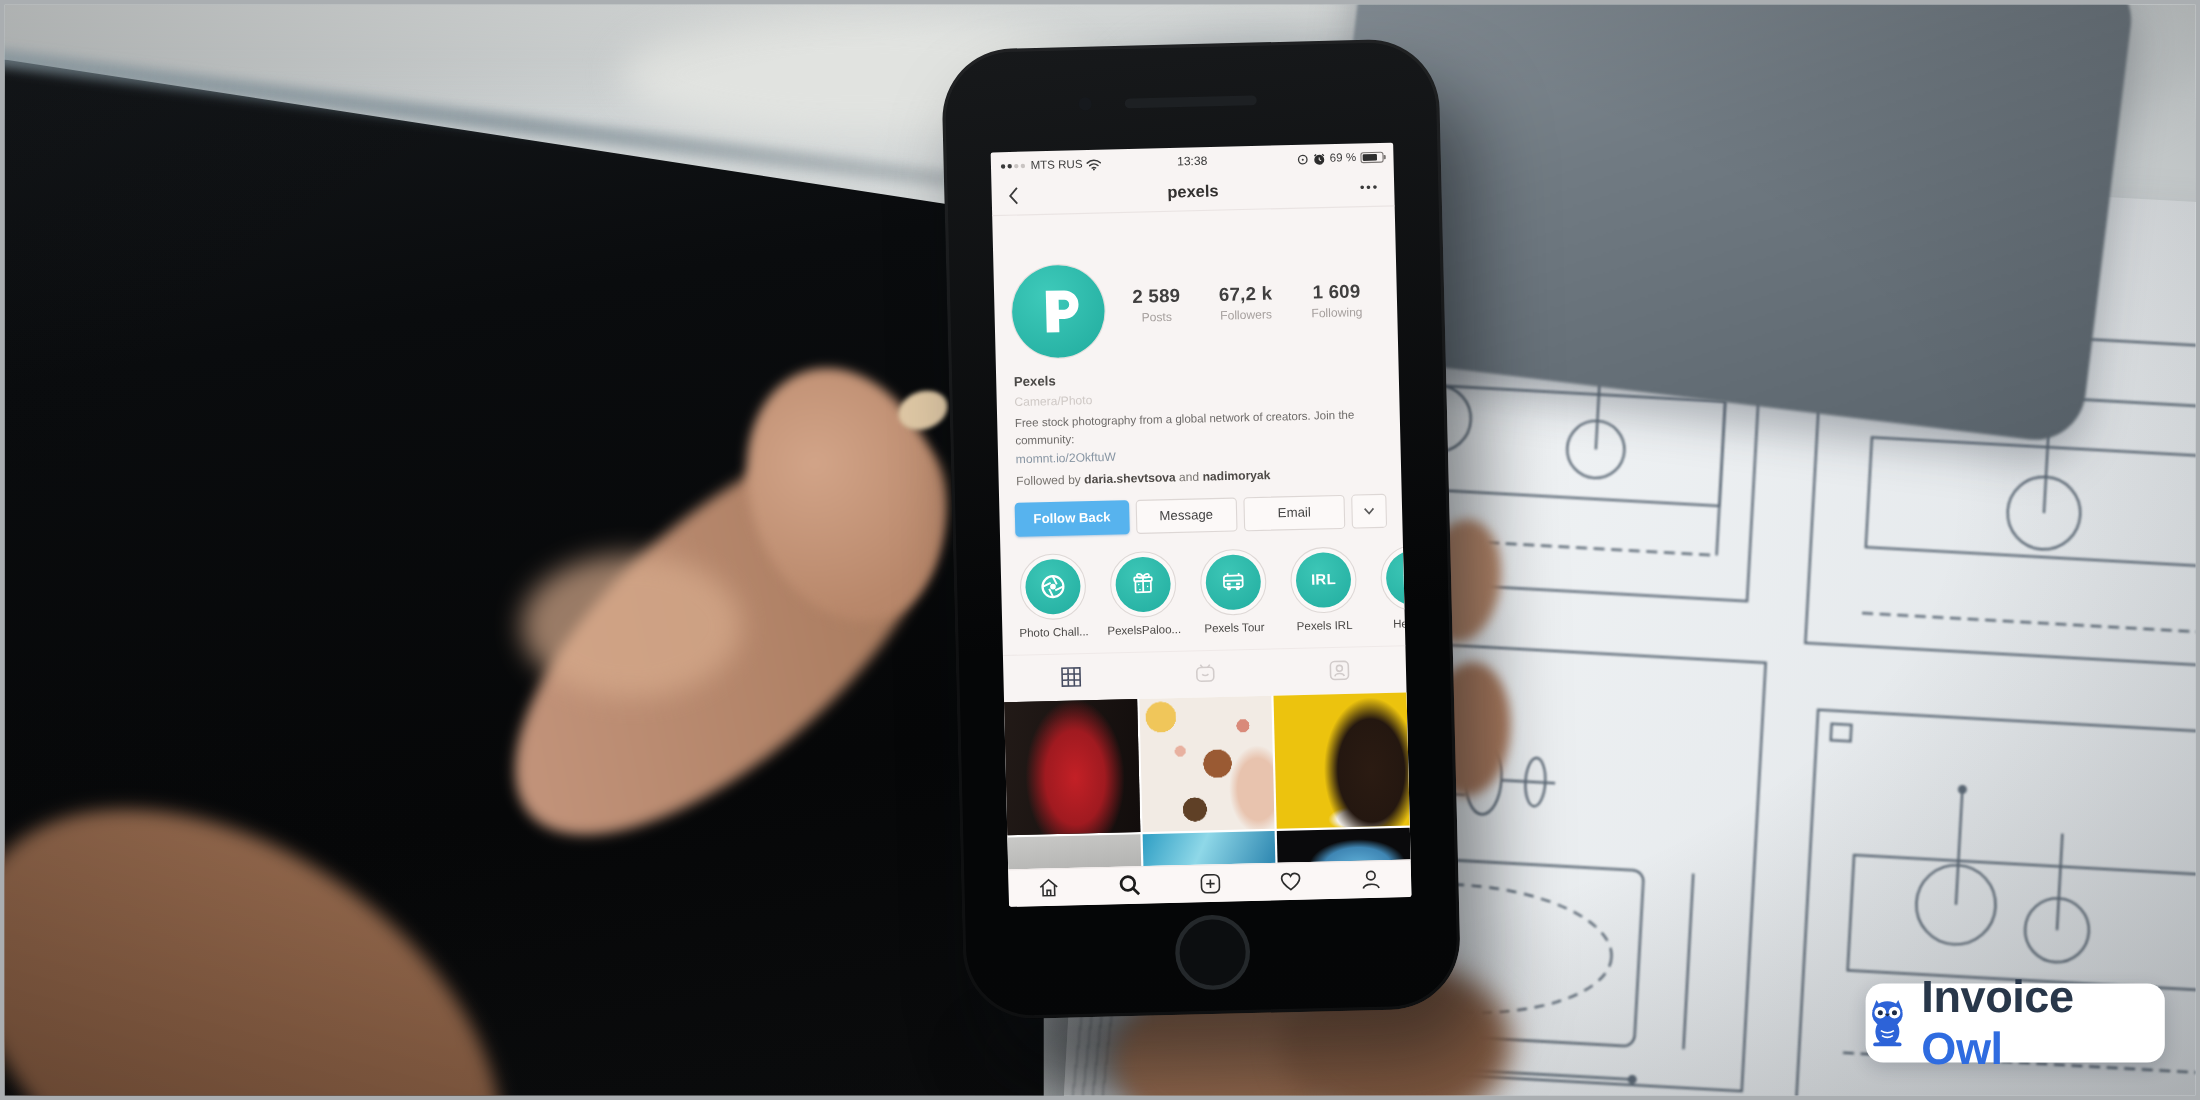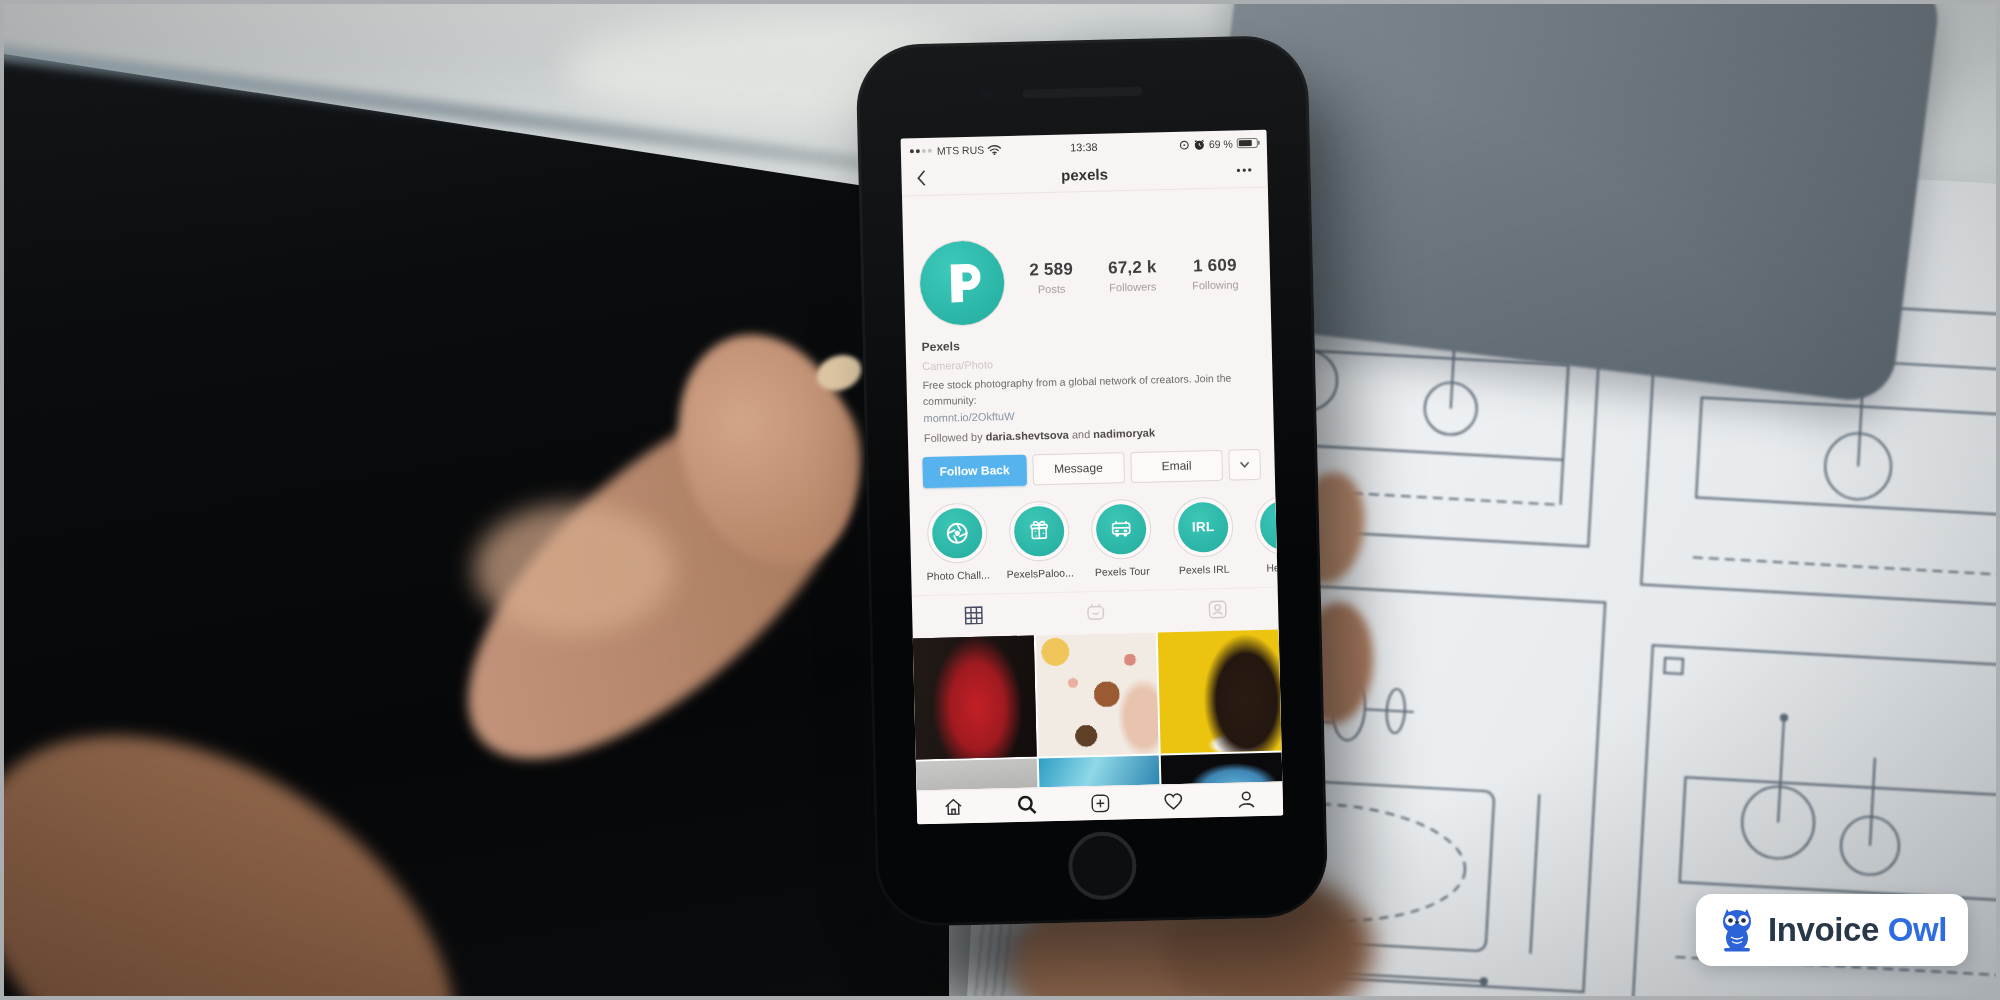--- a/index.html
+++ b/index.html
@@ -117,21 +117,21 @@
       radial-gradient(ellipse 28px 12px at 62% 94%,#f4f1ea 0 70%,rgba(244,241,234,0));}
   .t4{background:linear-gradient(175deg,#c9c9c7,#b3b3b1);}
   .t5{background:linear-gradient(115deg,#2e9ec4 0%,#8fd8e8 45%,#2d86b0 100%);}
   .t6{background:#0a0a0c;background-image:radial-gradient(ellipse 55px 30px at 60% 115%,#5fb0d8 0%,#3f86b4 55%,rgba(30,60,90,0) 80%);}
   
   .bottomnav{flex:1;display:flex;align-items:center;justify-content:space-around;border-top:1px solid #f0eae9;background:#fbf7f6;}
   .bn{display:flex;cursor:pointer;}
   
   .badge{left:1692px;top:890px;width:272px;height:72px;border-radius:16px;background:#fff;z-index:95;
     display:flex;align-items:center;justify-content:center;gap:11px;box-shadow:0 5px 16px rgba(20,30,50,.2);}
-  .badge-text{font-size:33px;letter-spacing:-.4px;}
+  .badge-text{font-size:41px;letter-spacing:-.4px;}
   .badge-invoice{color:#28374a;font-weight:600;}
   .badge-owl{color:#2f6ce0;font-weight:800;}
   .vignette{left:0;top:0;right:0;bottom:0;z-index:90;pointer-events:none;
     background:radial-gradient(ellipse at 50% 45%,rgba(0,0,0,0) 55%,rgba(8,10,12,.24) 100%);}
 </style>
 </head>
 <body>
 
 <div class="stage">
 

